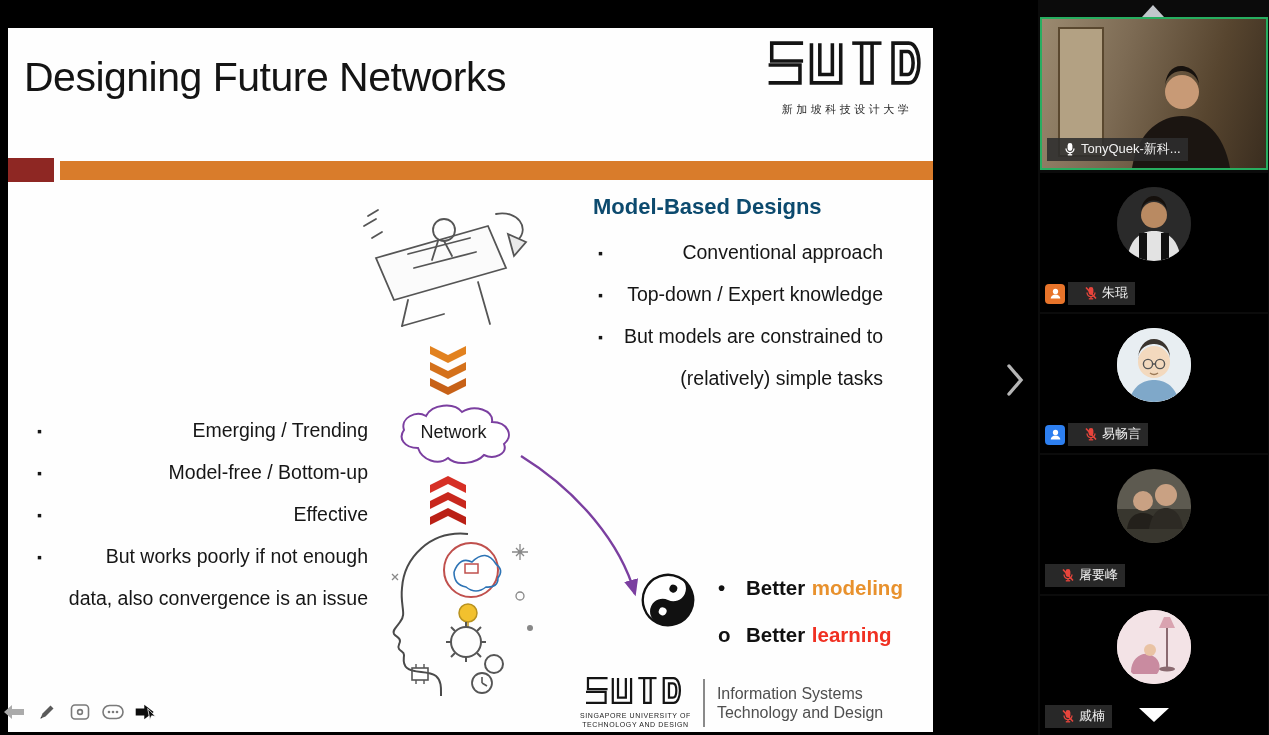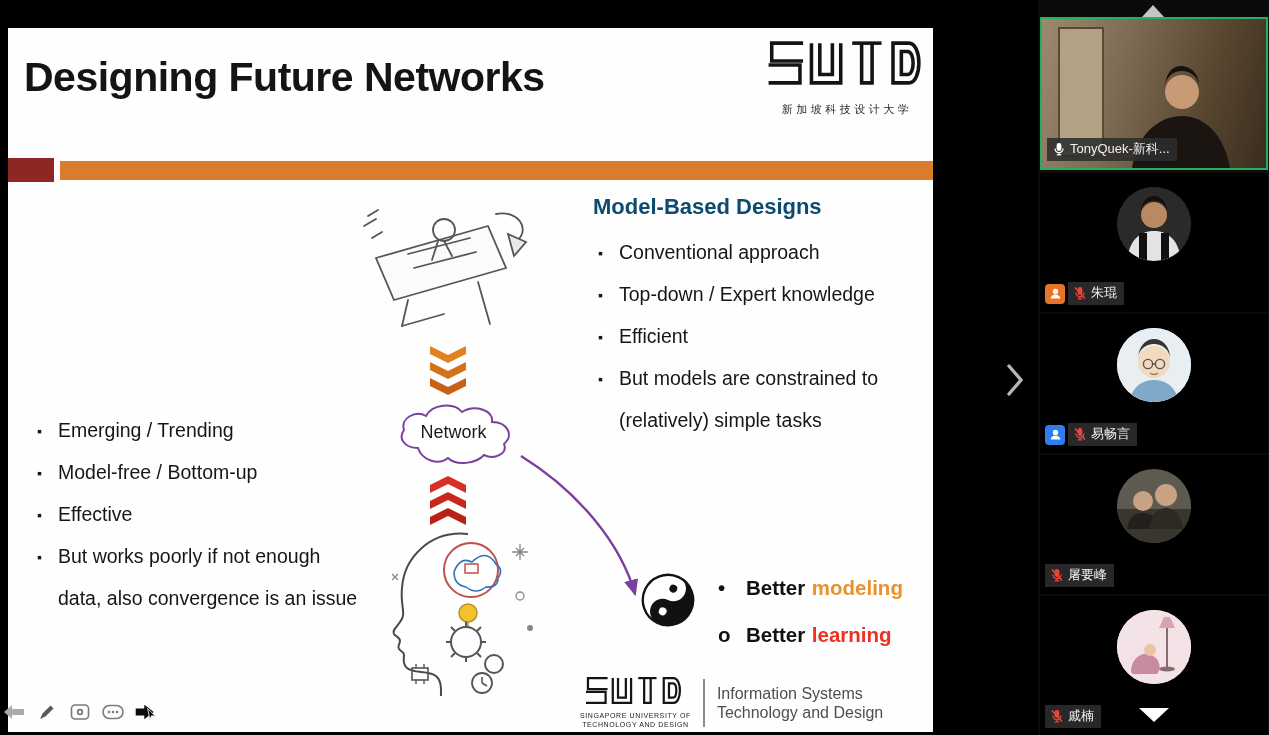--- a/index.html
+++ b/index.html
@@ -5,30 +5,30 @@
   * { margin:0; padding:0; box-sizing:border-box; }
   html,body { width:1269px; height:735px; }
   body {
     position:relative; background:#000; overflow:hidden;
     font-family:"Liberation Sans", sans-serif; color:#111;
   }
 
   
   #slide { position:absolute; left:8px; top:28px; width:925px; height:704px; background:#fefefe; }
 
-  .slide-title { position:absolute; left:16px; top:26px; font-size:41px; font-weight:700; letter-spacing:-0.5px; color:#141414; }
+  .slide-title { position:absolute; left:16px; top:26px; font-size:41px; font-weight:400; letter-spacing:-0.5px; color:#141414; }
 
   .brand { position:absolute; right:4px; top:12px; width:164px; text-align:center; }
   .brand-cn { margin-top:12px; font-size:11px; letter-spacing:3.5px; color:#2b2b2b; white-space:nowrap; }
 
   .bar-red { position:absolute; left:0; top:130px; width:46px; height:24px; background:#8e2723; }
   .bar-orange { position:absolute; left:52px; top:133px; width:873px; height:19px; background:#d97c2b; }
 
   .col-block h2 { font-size:22px; font-weight:700; color:#0c4a6e; }
-  .col-block ul { list-style:none; margin-top:12px; }
+  .col-block ul { list-style:none; margin-top:12px;text-align:right; }
   .col-block li { position:relative; padding-left:26px; font-size:19.5px; line-height:2.15; color:#161616; }
   .col-block li::before { content:"▪"; position:absolute; left:5px; top:0; font-size:14px; line-height:42px; color:#161616; }
 
   #model-based { position:absolute; left:585px; top:166px; width:290px; }
   #data-driven { position:absolute; left:24px; top:370px; width:336px; }
 
   .sketch { position:absolute; left:340px; top:168px; }
   .chev-down { position:absolute; left:420px; top:318px; }
   .cloud-wrap { position:absolute; left:378px; top:372px; }
   .cloud-label { position:absolute; left:0; top:22px; width:135px; text-align:center; font-size:18px; color:#1a1a1a; }
@@ -65,21 +65,21 @@
   .tile { position:absolute; left:1040px; width:228px; background:#000; overflow:hidden; }
   .tile.video { border:2px solid #27AE60; }
   .room { position:absolute; inset:0; background:linear-gradient(105deg,#9b8a70 0%,#7d6b54 35%,#57452f 72%,#3a2d1f 100%); }
   .room-door { position:absolute; left:16px; top:8px; width:46px; height:130px; background:#b3a183; border:2px solid #5a482f; }
   .room-person { position:absolute; right:26px; bottom:0; }
 
   .avatar { position:absolute; left:77px; top:14px; width:74px; height:74px; border-radius:50%; overflow:hidden; }
 
   .tag-row { position:absolute; left:5px; bottom:7px; display:flex; align-items:center; gap:3px; }
   .badge { width:20px; height:20px; border-radius:4px; display:flex; align-items:center; justify-content:center; flex:0 0 auto; }
-  .nametag { display:flex; align-items:center; gap:5px; background:rgba(45,45,45,0.88); padding:2px 7px 3px 6px; color:#f0f0f0; font-size:13px; white-space:nowrap; }
+  .nametag { display:flex; align-items:center; gap:5px; background:rgba(45,45,45,0.88); padding:2px 7px 3px 17px; color:#f0f0f0; font-size:13px; white-space:nowrap; }
 
   .next-chevron { position:absolute; left:1004px; top:362px; cursor:pointer; }
 </style>
 </head>
 <body>
 
 <svg width="0" height="0" style="position:absolute" aria-hidden="true">
   <defs>
     <g id="g-sutd" stroke="#141414" stroke-width="3.4" fill="none">
       <path d="M33,3 H3 V20 H33"></path>
@@ -116,21 +116,20 @@
   </div>
 
   <div class="bar-red"></div>
   <div class="bar-orange"></div>
 
   <div id="model-based" class="col-block">
     <h2>Model-Based Designs</h2>
     <ul>
       <li>Conventional approach</li>
       <li>Top-down / Expert knowledge</li>
-      <li>Efficient</li>
       <li>But models are constrained to (relatively) simple tasks</li>
     </ul>
   </div>
 
   <div id="data-driven" class="col-block">
     <ul>
       <li>Emerging / Trending</li>
       <li>Model-free / Bottom-up</li>
       <li>Effective</li>
       <li>But works poorly if not enough data, also convergence is an issue</li>

